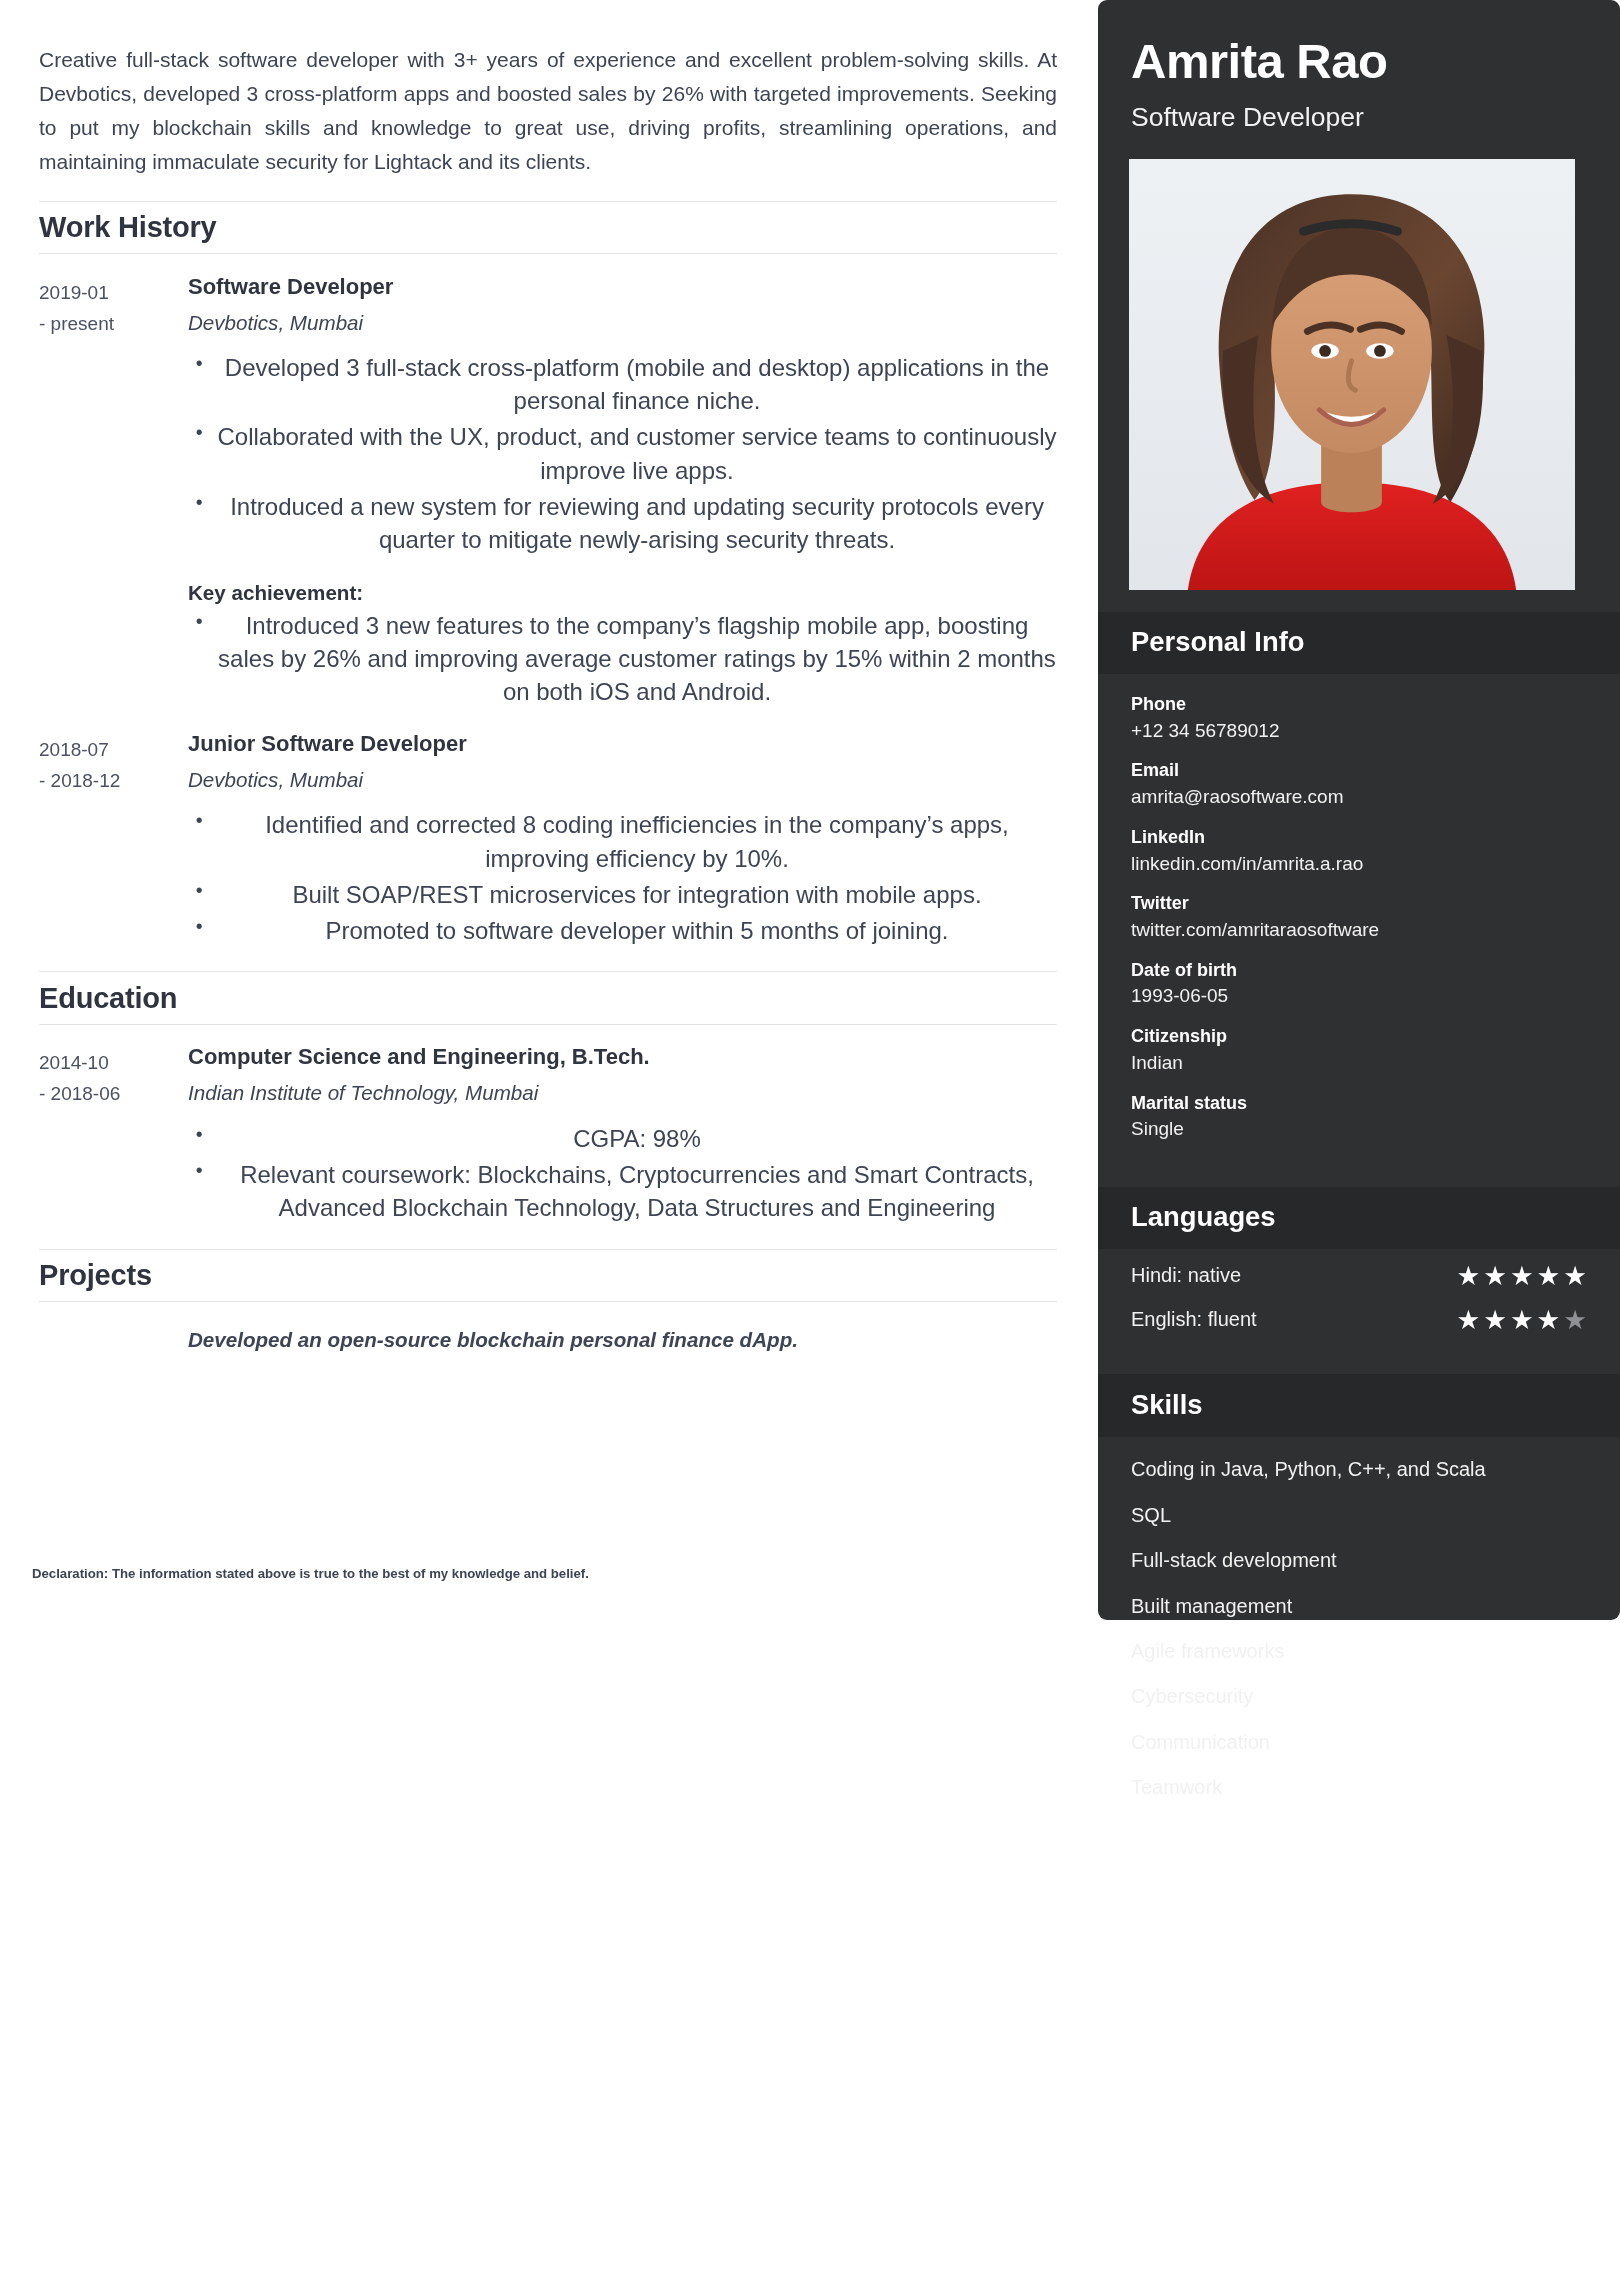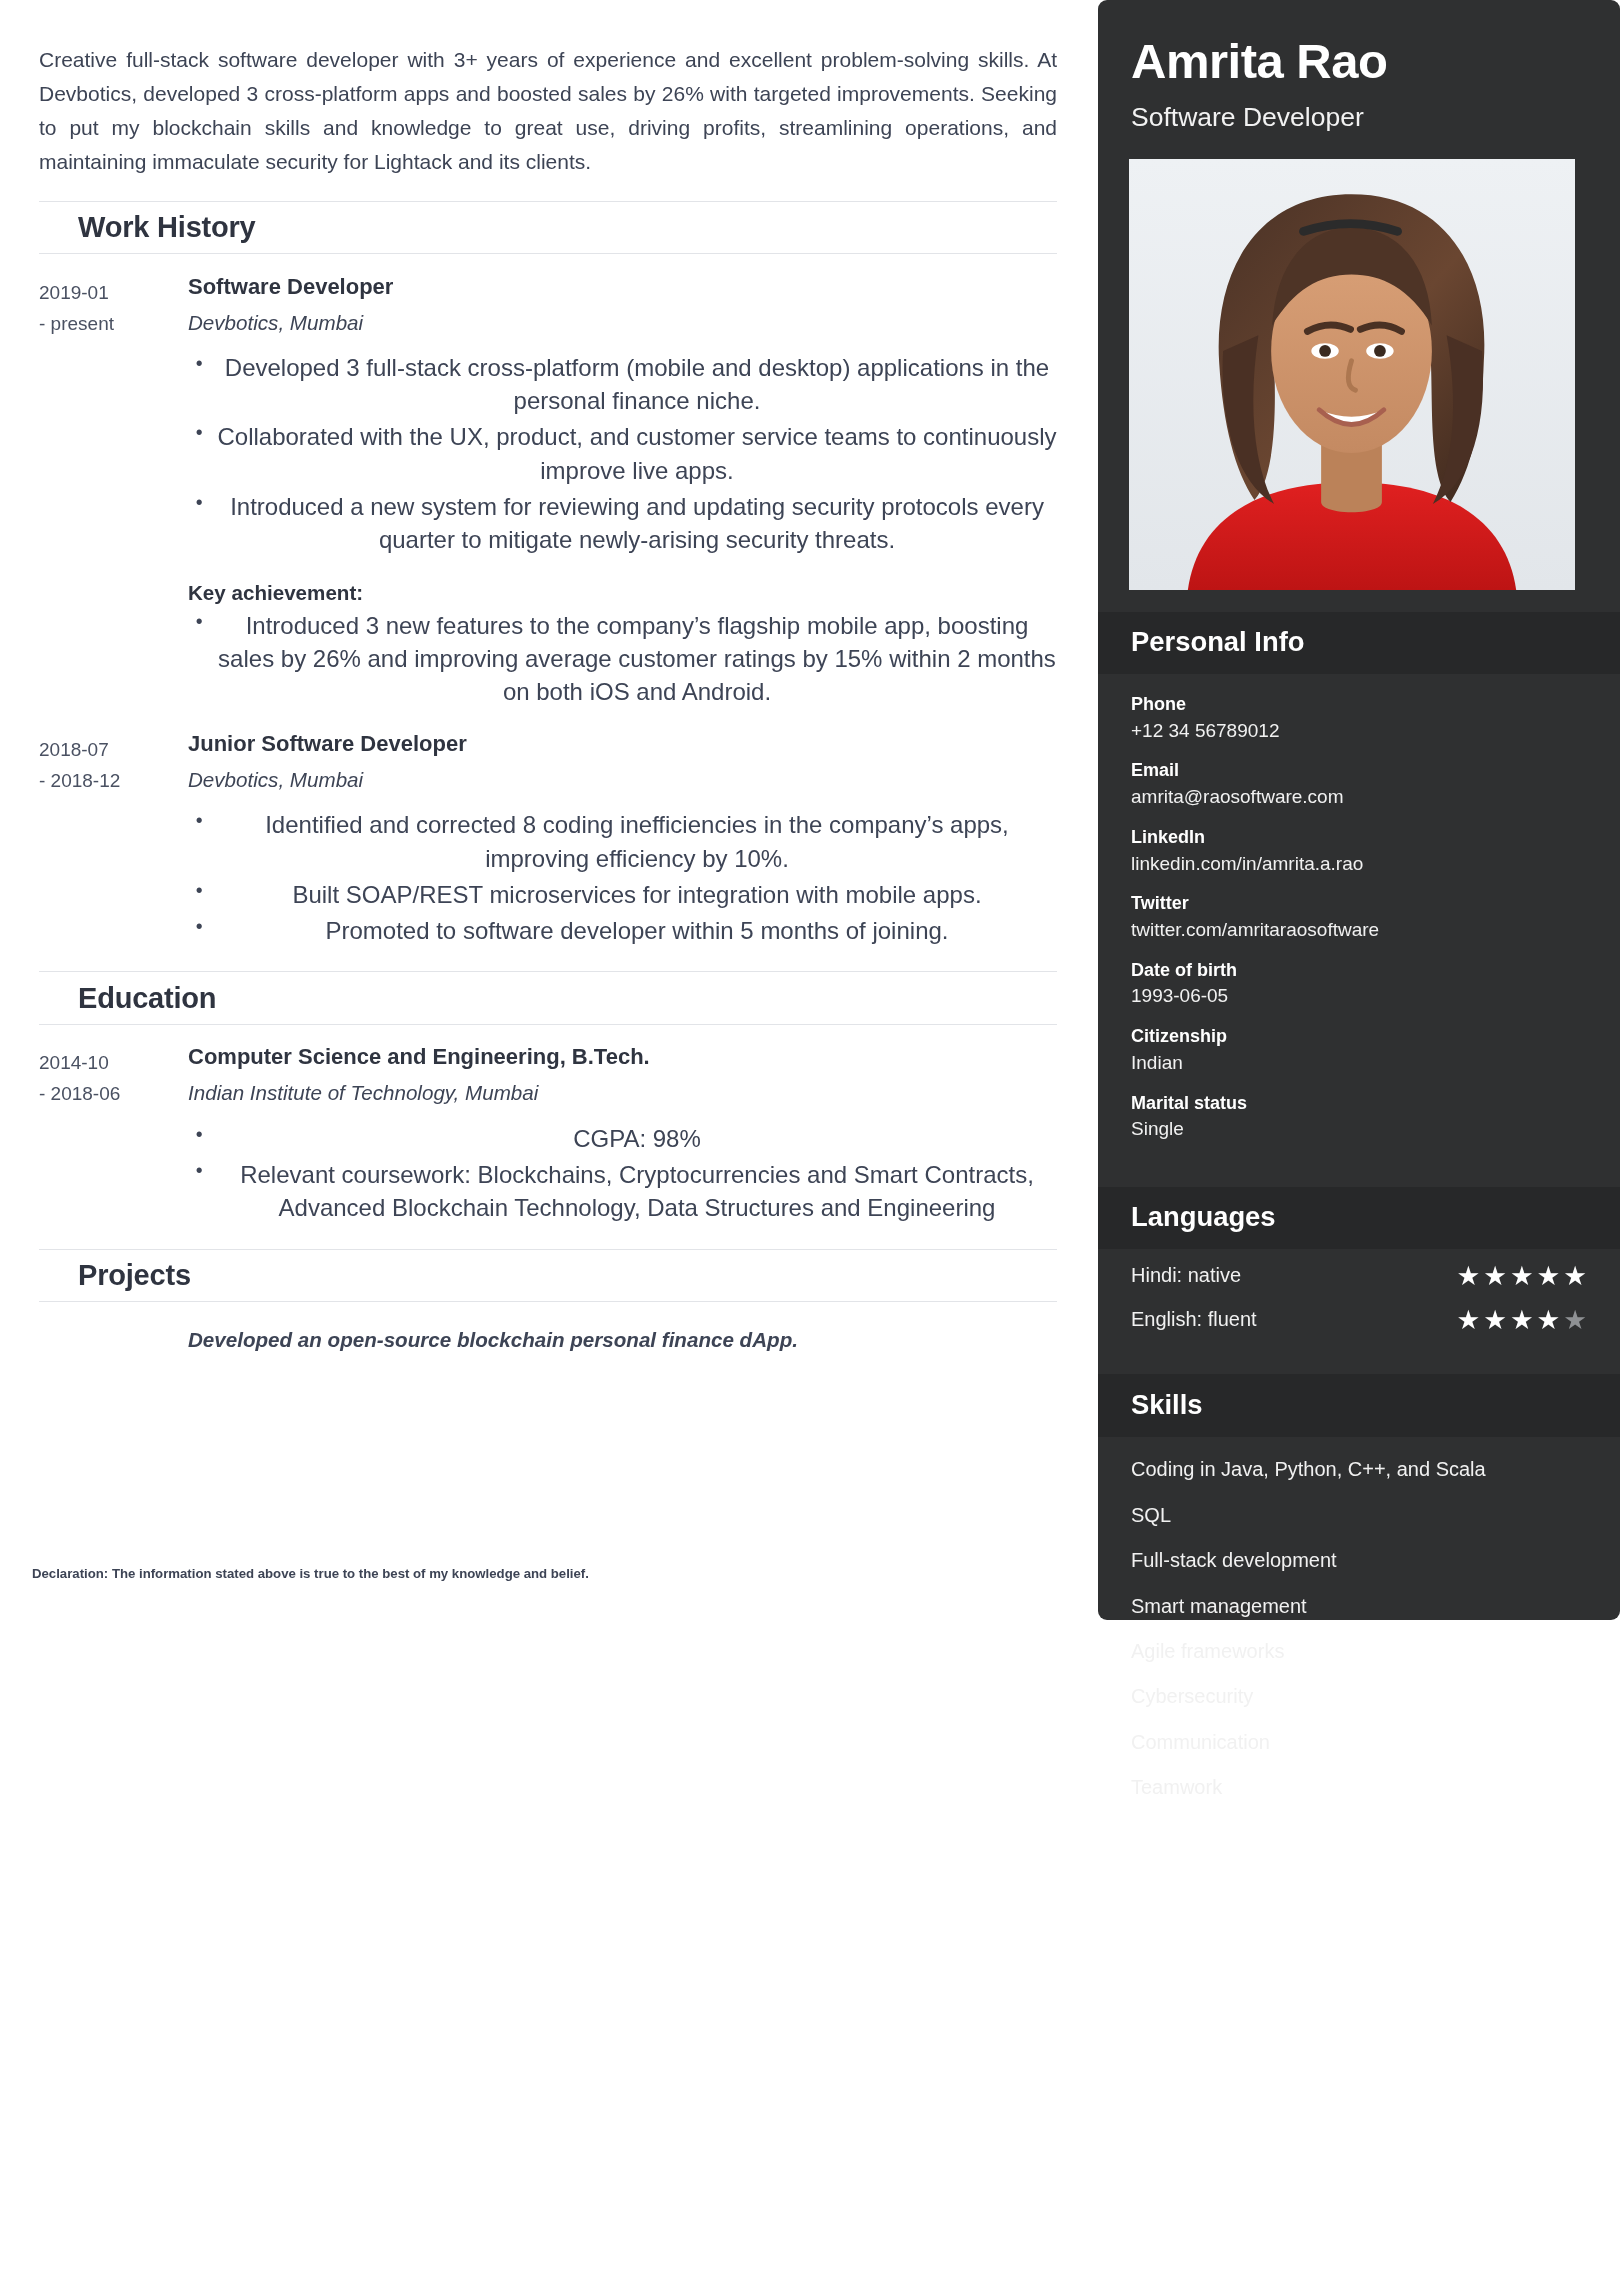--- a/index.html
+++ b/index.html
@@ -28,21 +28,20 @@
   .section-head {
     border-top: 1px solid #e2e4e8;
     border-bottom: 1px solid #e2e4e8;
     padding: 9.8px 0 8.8px 0;
   }
   .section-head h2 {
     font-size: 29px;
     font-weight: bold;
     color: #2f3440;
     letter-spacing: -0.2px;
-    margin-left: 39px;
   }
   .entry { display: flex; margin-top: 19.6px; }
   .entry-date {
     width: 149px;
     flex: 0 0 149px;
     font-size: 19px;
     line-height: 1.62;
     color: #4a5162;
     padding-top: 3.9px;
   }
@@ -381,21 +380,21 @@
       </div>
     </div>
 
     <div class="sb-section-head">
       <h3>Skills</h3>
     </div>
     <div class="skills-body">
       <div class="skill-item">Coding in Java, Python, C++, and Scala</div>
       <div class="skill-item">SQL</div>
       <div class="skill-item">Full-stack development</div>
-      <div class="skill-item">Smart management</div>
+      <div class="skill-item">Built management</div>
       <div class="skill-item">Agile frameworks</div>
       <div class="skill-item">Cybersecurity</div>
       <div class="skill-item">Communication</div>
       <div class="skill-item">Teamwork</div>
     </div>
 
   </div>
 </div>
 
 

